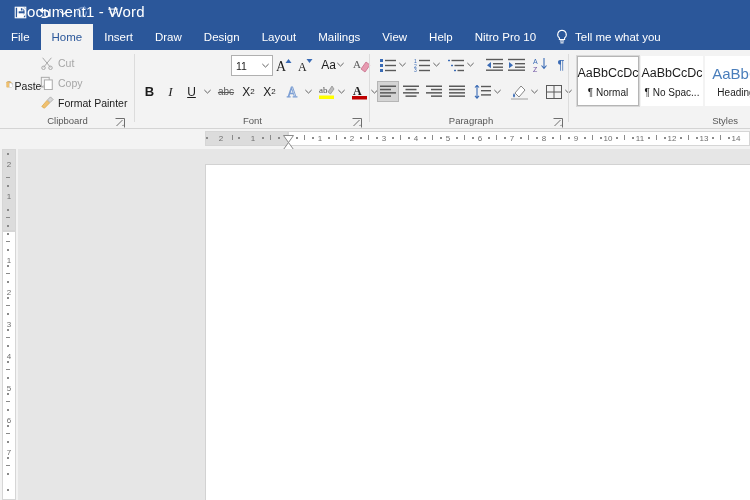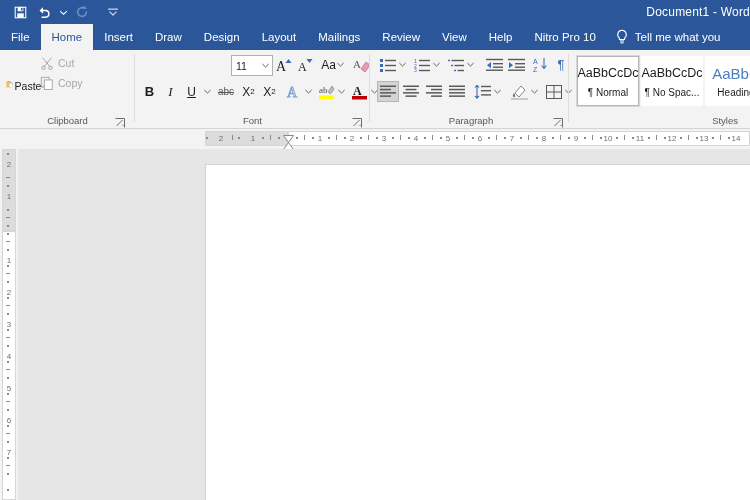--- a/index.html
+++ b/index.html
@@ -31,23 +31,23 @@
   .qat-btn {
     width: 24px; height: 22px;
     display: flex; align-items: center; justify-content: center;
     cursor: default;
   }
   .qat-btn.narrow { width: 14px; }
   .title-text {
     position: absolute;
     left: 16px; right: 0; top: 0;
     height: 24px; line-height: 24px;
-    text-align: right;
+    text-align: left;
     color: #ffffff;
-    font-size: 12px;
+    font-size: 15px;
     letter-spacing: 0.2px;
     pointer-events: none;
   }
 
   
   .tabstrip {
     position: absolute; left: 0; top: 24px;
     width: 750px; height: 26px;
     background: #2b579a;
     display: flex; align-items: flex-end;
@@ -347,21 +347,20 @@
   </div>
 
   <div class="tabstrip">
     <div class="tab">File</div>
     <div class="tab active">Home</div>
     <div class="tab">Insert</div>
     <div class="tab">Draw</div>
     <div class="tab">Design</div>
     <div class="tab">Layout</div>
     <div class="tab">Mailings</div>
-    <div class="tab">Review</div>
     <div class="tab">View</div>
     <div class="tab">Help</div>
     <div class="tab">Nitro Pro 10</div>
     <div class="tellme">
       <span class="bulb">
         <svg width="14" height="16" viewBox="0 0 14 16">
           <path d="M7 1.2 a4.3 4.3 0 0 1 2.6 7.7 v1.6 h-5.2 v-1.6 A4.3 4.3 0 0 1 7 1.2 z" fill="none" stroke="#ffffff" stroke-width="1.1"></path>
           <rect x="4.9" y="11.4" width="4.2" height="1.1" fill="#ffffff"></rect>
           <rect x="5.4" y="13.3" width="3.2" height="1.1" fill="#ffffff"></rect>
         </svg>
@@ -396,20 +395,27 @@
       </div>
 
       <div class="mini-btn disabled" style="left:40px; top:24px;">
         <svg width="14" height="14" viewBox="0 0 16 16">
           <rect x="1.5" y="1.5" width="9" height="11" fill="none" stroke="#a6a6a6" stroke-width="1.1"></rect>
           <rect x="5" y="4.5" width="9" height="11" fill="#ffffff" stroke="#a6a6a6" stroke-width="1.1"></rect>
         </svg>
         <span>Copy</span>
       </div>
 
+      <div class="mini-btn enabled" style="left:40px; top:44px;">
+        <svg width="14" height="14" viewBox="0 0 16 16">
+          <path d="M2 12 L8 5 L11 8 L5 14 Z" fill="#f0c070" stroke="#d9a43c" stroke-width="0.8"></path>
+          <path d="M8.5 4.5 L12 1 L15 4 L11.5 7.5 Z" fill="#d8d8d8" stroke="#9a9a9a" stroke-width="0.8"></path>
+        </svg>
+        <span>Format Painter</span>
+      </div>
 
       <div class="group-label">Clipboard</div>
       <div class="dlg-launcher" style="right:8px;">
         <svg width="10" height="10" viewBox="0 0 10 10">
           <path d="M0.5 0.5 H9.5 V9.5" fill="none" stroke="#6e6e6e" stroke-width="1"></path>
           <path d="M1.5 8 L7.5 2" stroke="#6e6e6e" stroke-width="1"></path>
           <path d="M7 8 H8.5 V6.5 Z" fill="#6e6e6e"></path>
         </svg>
       </div>
       <div class="group-divider" style="right:0;"></div>

